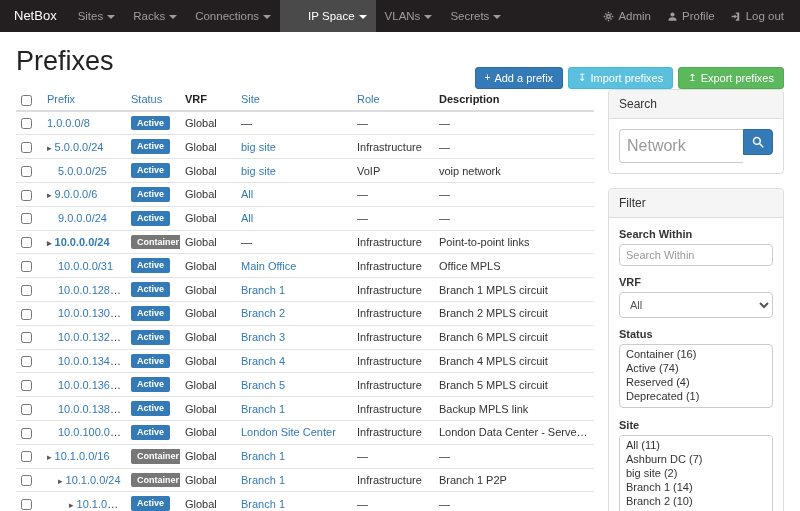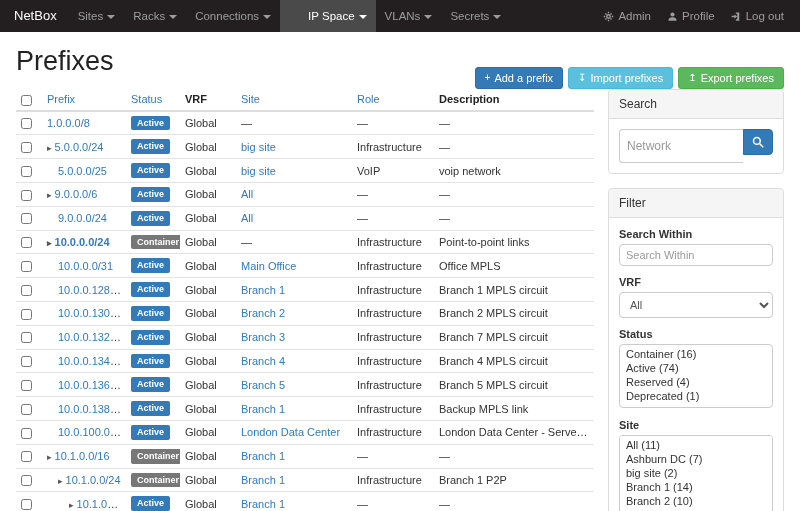--- a/index.html
+++ b/index.html
@@ -45,21 +45,21 @@
   .expander { color: #555; font-size: 9px; margin-right: 3px; display: inline-block; cursor: pointer; }
   .badge { display: inline-block; color: #fff; font-size: 9px; font-weight: bold; padding: 2px 6px; border-radius: 2px; line-height: 1.2; }
   .dash { color: #333; }
 
   
   .sidebar { width: 176px; flex-shrink: 0; }
   .panel { border: 1px solid #ddd; border-radius: 4px; margin-bottom: 14px; background: #fff; }
   .panel-heading { background: #f5f5f5; border-bottom: 1px solid #ddd; padding: 7px 10px; font-size: 12px; color: #333; border-radius: 4px 4px 0 0; }
   .panel-body { padding: 10px; }
   .input-group { display: flex; }
-  .input-group input { flex: 1; min-width: 0; height: 26px; border: 1px solid #ccc; border-right: none; border-radius: 4px 0 0 4px; padding: 16px 7px; font-size: 12px; font-family: inherit; color: #555; }
+  .input-group input { flex: 1; min-width: 0; height: 26px; border: 1px solid #ccc; border-right: none; border-radius: 4px 0 0 4px; padding: 16px 7px; font-size: 16px; font-family: inherit; color: #555; }
   .search-btn { width: 30px; height: 26px; background: #337ab7; border: 1px solid #2e6da4; border-radius: 0 4px 4px 0; display: flex; align-items: center; justify-content: center; cursor: pointer; }
   .panel-body label { display: block; font-weight: bold; font-size: 11px; margin: 10px 0 4px; color: #333; }
   .panel-body label:first-child { margin-top: 0; }
   .form-input { width: 100%; border: 1px solid #ccc; border-radius: 4px; font-size: 11px; padding: 4px 6px; font-family: inherit; color: #555; background: #fff; }
   select.form-input { height: 26px; cursor: pointer; }
   select.multi { padding: 2px; height: auto; }
   select.multi option { padding: 1px 4px; font-size: 11px; color: #333; cursor: pointer; }
   ::placeholder { color: #999; }
 </style>
 </head>
@@ -221,21 +221,21 @@
               <td>Infrastructure</td>
               <td>Branch 2 MPLS circuit</td>
             </tr>
             <tr>
               <td class="cb-col"><input type="checkbox" style=""></td>
               <td style="padding-left: 16px;"><a class="prefix-link">10.0.0.132/31</a></td>
               <td><span class="badge" style="background: rgb(51, 122, 183);">Active</span></td>
               <td>Global</td>
               <td><a class="site-link">Branch 3</a></td>
               <td>Infrastructure</td>
-              <td>Branch 7 MPLS circuit</td>
+              <td>Branch 6 MPLS circuit</td>
             </tr>
             <tr>
               <td class="cb-col"><input type="checkbox" style=""></td>
               <td style="padding-left: 16px;"><a class="prefix-link">10.0.0.134/31</a></td>
               <td><span class="badge" style="background: rgb(51, 122, 183);">Active</span></td>
               <td>Global</td>
               <td><a class="site-link">Branch 4</a></td>
               <td>Infrastructure</td>
               <td>Branch 4 MPLS circuit</td>
             </tr>
@@ -255,21 +255,21 @@
               <td>Global</td>
               <td><a class="site-link">Branch 1</a></td>
               <td>Infrastructure</td>
               <td>Backup MPLS link</td>
             </tr>
             <tr>
               <td class="cb-col"><input type="checkbox" style=""></td>
               <td style="padding-left: 16px;"><a class="prefix-link">10.0.100.0/24</a></td>
               <td><span class="badge" style="background: rgb(51, 122, 183);">Active</span></td>
               <td>Global</td>
-              <td><a class="site-link">London Data Center</a></td>
+              <td><a class="site-link">London Site Center</a></td>
               <td>Infrastructure</td>
               <td>London Data Center - Server Network</td>
             </tr>
             <tr>
               <td class="cb-col"><input type="checkbox" style=""></td>
               <td style="padding-left: 5px;"><span class="expander">▸</span><a class="prefix-link">10.1.0.0/16</a></td>
               <td><span class="badge" style="background: rgb(119, 119, 119);">Container</span></td>
               <td>Global</td>
               <td><a class="site-link">Branch 1</a></td>
               <td><span class="dash">—</span></td>

